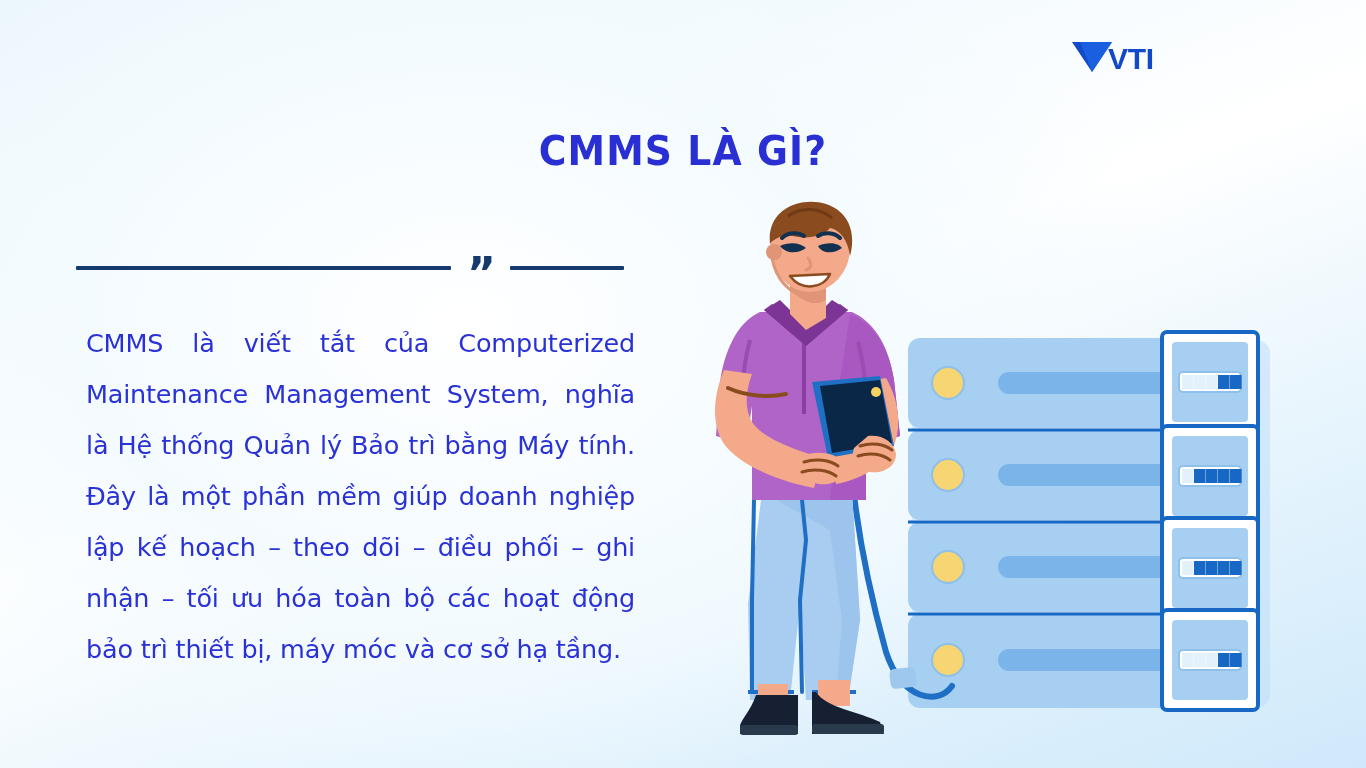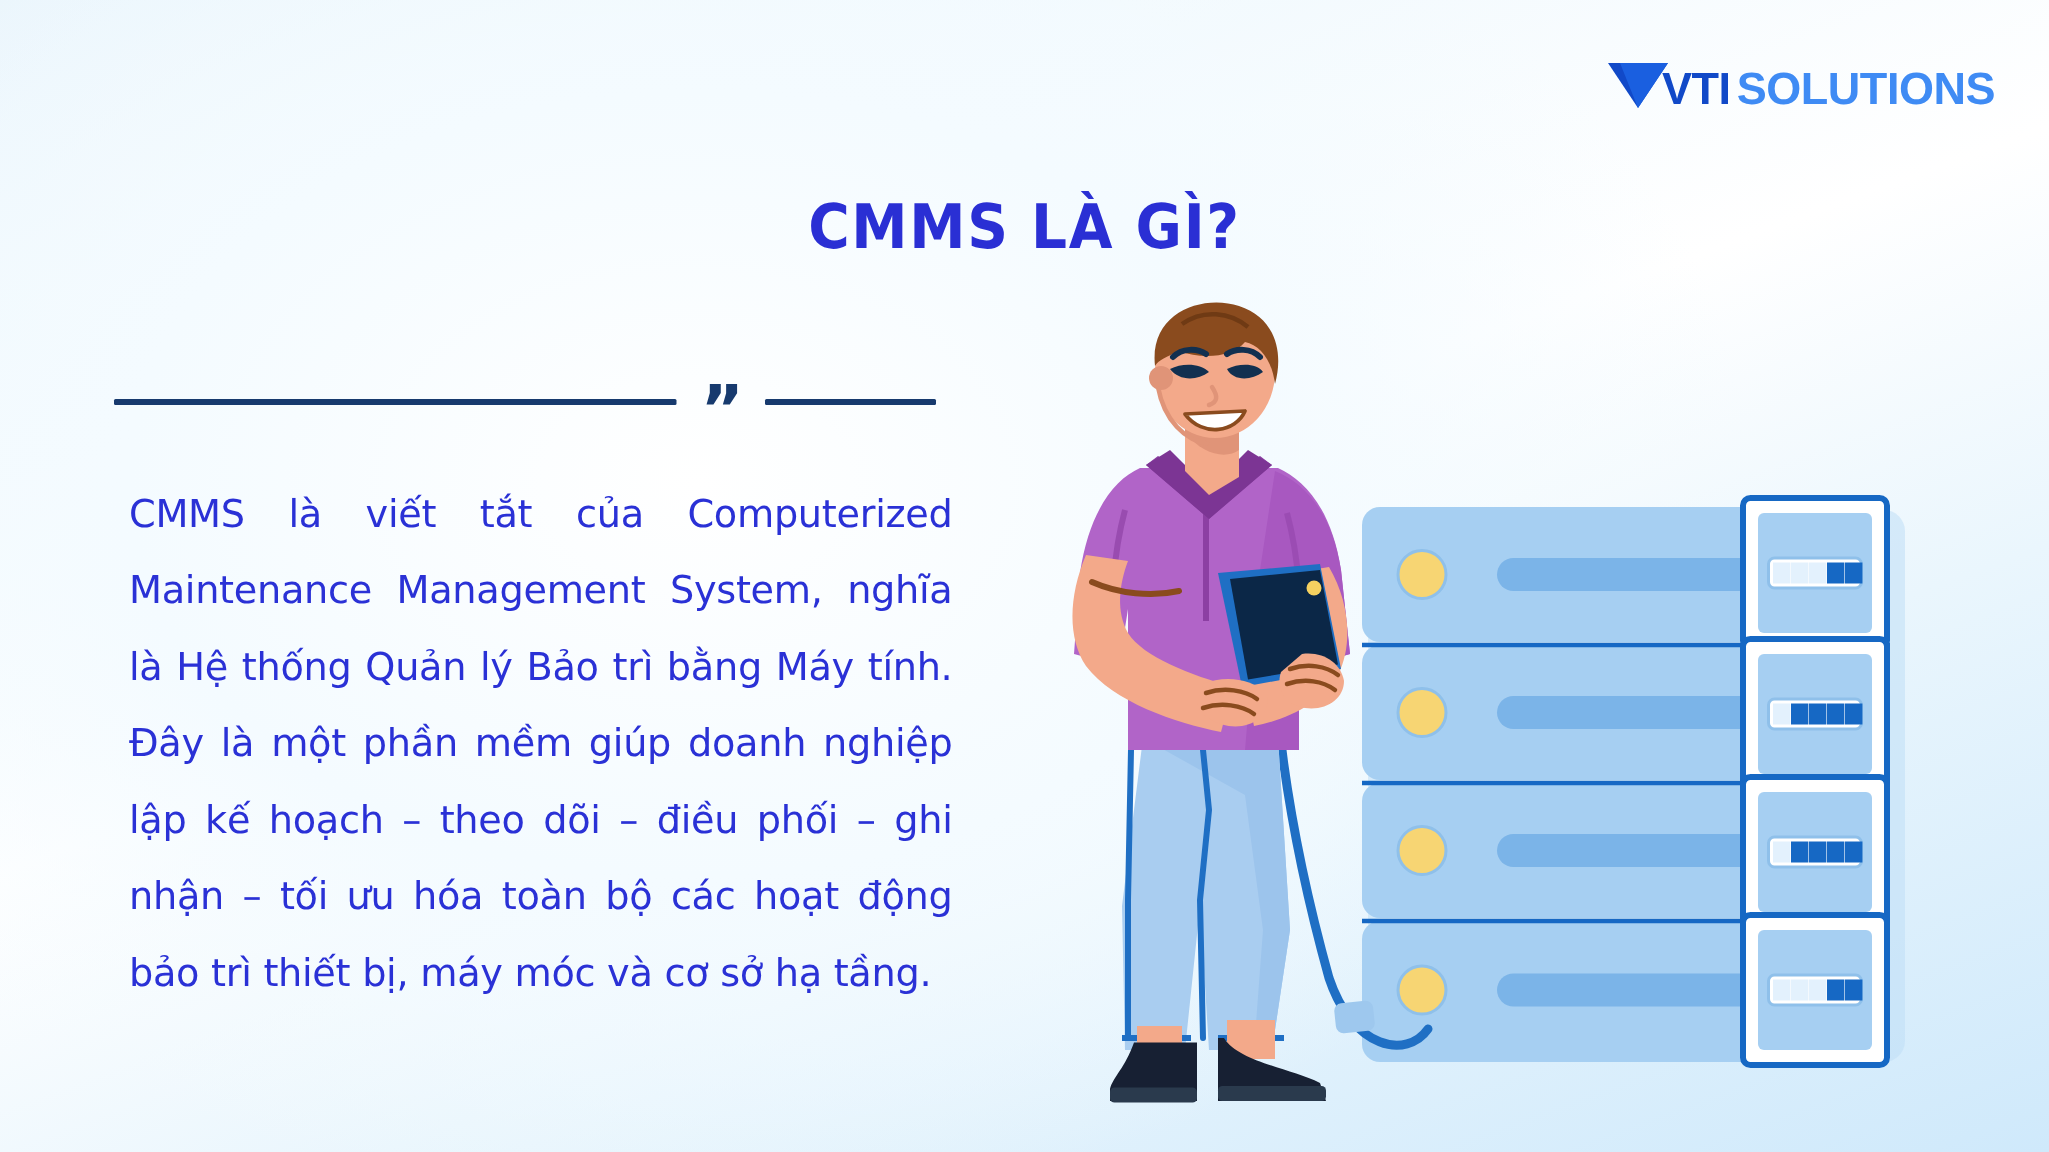--- a/index.html
+++ b/index.html
@@ -91,23 +91,20 @@
 
   <div id="logo">
     <span class="mark">
       <svg width="44" height="34" viewBox="0 0 44 34">
         <polygon points="2,2 42,2 22,32" fill="#1149c8"></polygon>
         <polygon points="10,2 42,2 22,32" fill="#1a5fe0"></polygon>
       </svg>
     </span>
     <span class="wordmark">
       <span class="vti">VTI</span>
-      <span class="sol">
-        <span>SOLUTIONS</span>
-      </span>
     </span>
   </div>
 
   <div id="title">CMMS LÀ GÌ?</div>
 
   <div id="divider">
     <span class="rule-long"></span>
     <span class="quote">”</span>
     <span class="rule-short"></span>
   </div>

